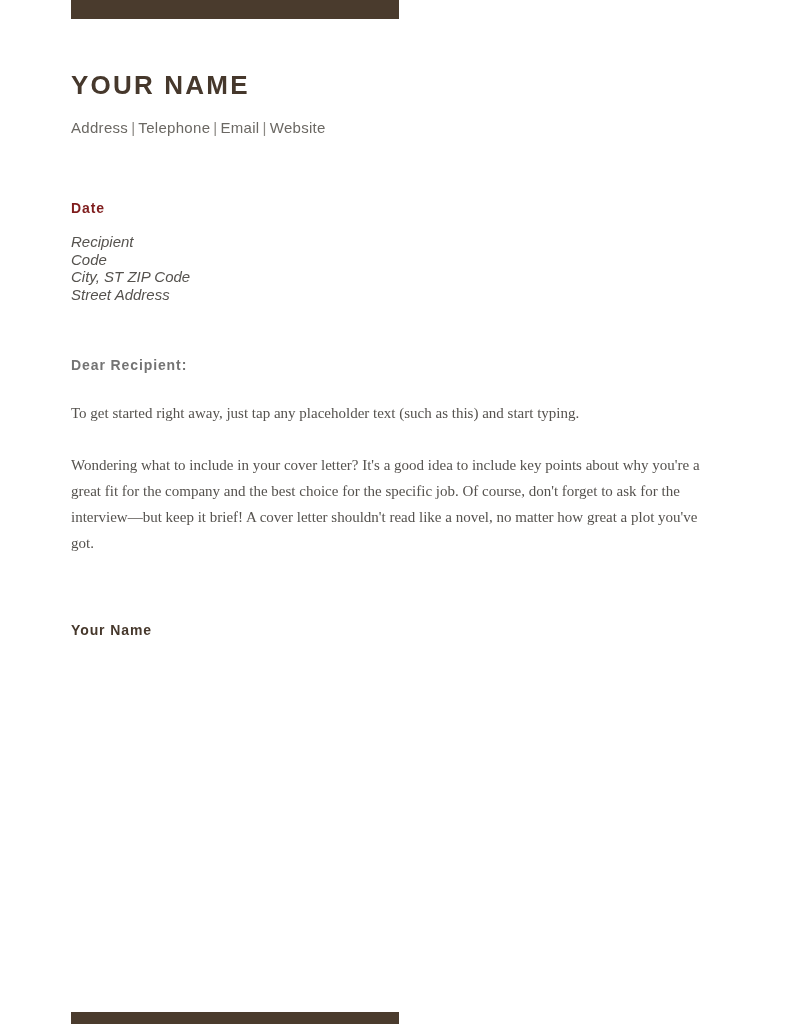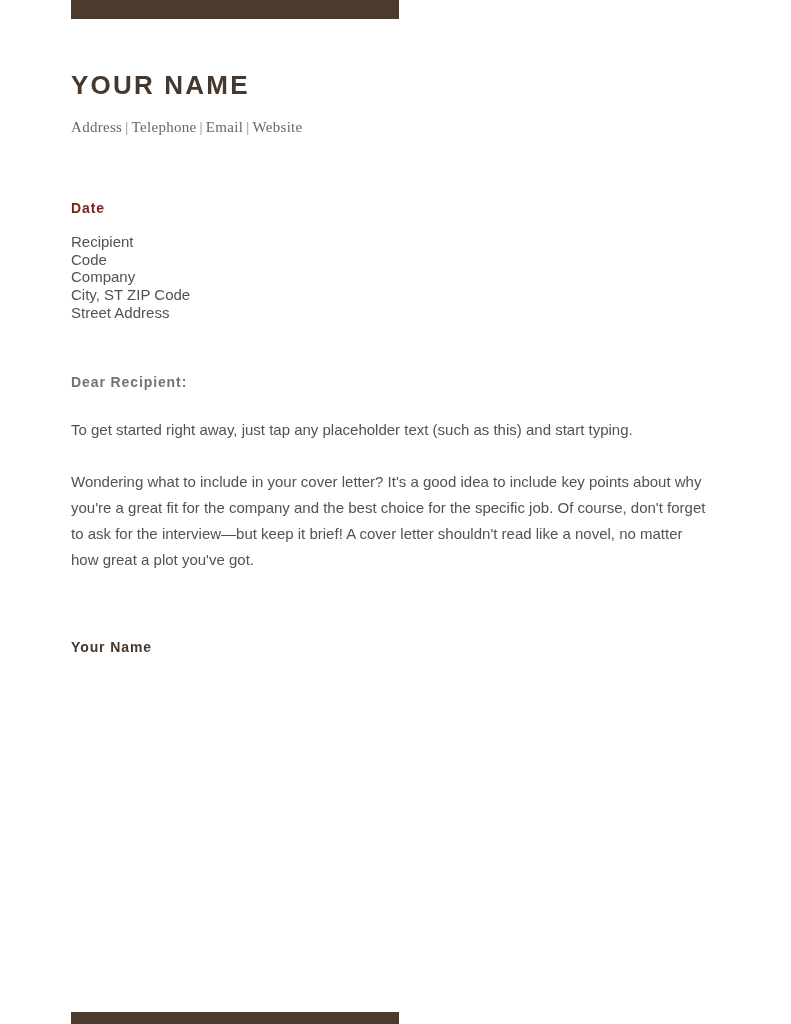--- a/index.html
+++ b/index.html
@@ -55,21 +55,20 @@
     line-height: 1.2;
   }
 
   .contact-line {
     margin: 0;
     padding-top: 16px;
     font-size: 15px;
     color: #6b6863;
     letter-spacing: 0.3px;
     line-height: 1.4;
-    font-family: Liberation Serif, serif;
   }
   .contact-sep {
     color: #8d8a85;
     padding: 0 3px;
   }
 
   .date-heading {
     margin: 0;
     padding-top: 62px;
     font-size: 14px;
@@ -80,38 +79,40 @@
 
   .recipient-block {
     margin: 0;
     padding-top: 17px;
     font-size: 15px;
     color: #55524e;
     line-height: 17.6px;
   }
   .recipient-block div {
     white-space: pre;
+    font-style: italic;
   }
 
   .salutation {
     margin: 0;
     padding-top: 53px;
     font-size: 14px;
     font-weight: bold;
     letter-spacing: 0.9px;
     color: #737373;
   }
 
   .body-para {
     margin: 0;
     padding-top: 26px;
     font-size: 15px;
     color: #55524e;
     line-height: 26px;
     max-width: 640px;
+    font-family: Liberation Serif, serif;
   }
   .body-para.first {
     padding-top: 27px;
   }
 
   .closing {
     margin: 0;
     padding-top: 20px;
     font-size: 15px;
     color: #55524e;
@@ -140,21 +141,20 @@
 
     <p class="contact-line">
       <span>Address</span><span class="contact-sep">|</span><span>Telephone</span><span class="contact-sep">|</span><span>Email</span><span class="contact-sep">|</span><span>Website</span>
     </p>
 
     <p class="date-heading">Date</p>
 
     <div class="recipient-block">
       <div>Recipient</div>
       <div>Code</div>
-      <div>Company</div>
       <div>City, ST ZIP Code</div>
       <div>Street Address</div>
     </div>
 
     <p class="salutation">Dear Recipient:</p>
 
     <p class="body-para first">To get started right away, just tap any placeholder text (such as this) and start typing.</p>
 
     <p class="body-para">Wondering what to include in your cover letter? It's a good idea to include key points about why you're a great fit for the company and the best choice for the specific job. Of course, don't forget to ask for the interview—but keep it brief! A cover letter shouldn't read like a novel, no matter how great a plot you've got.</p>
 

